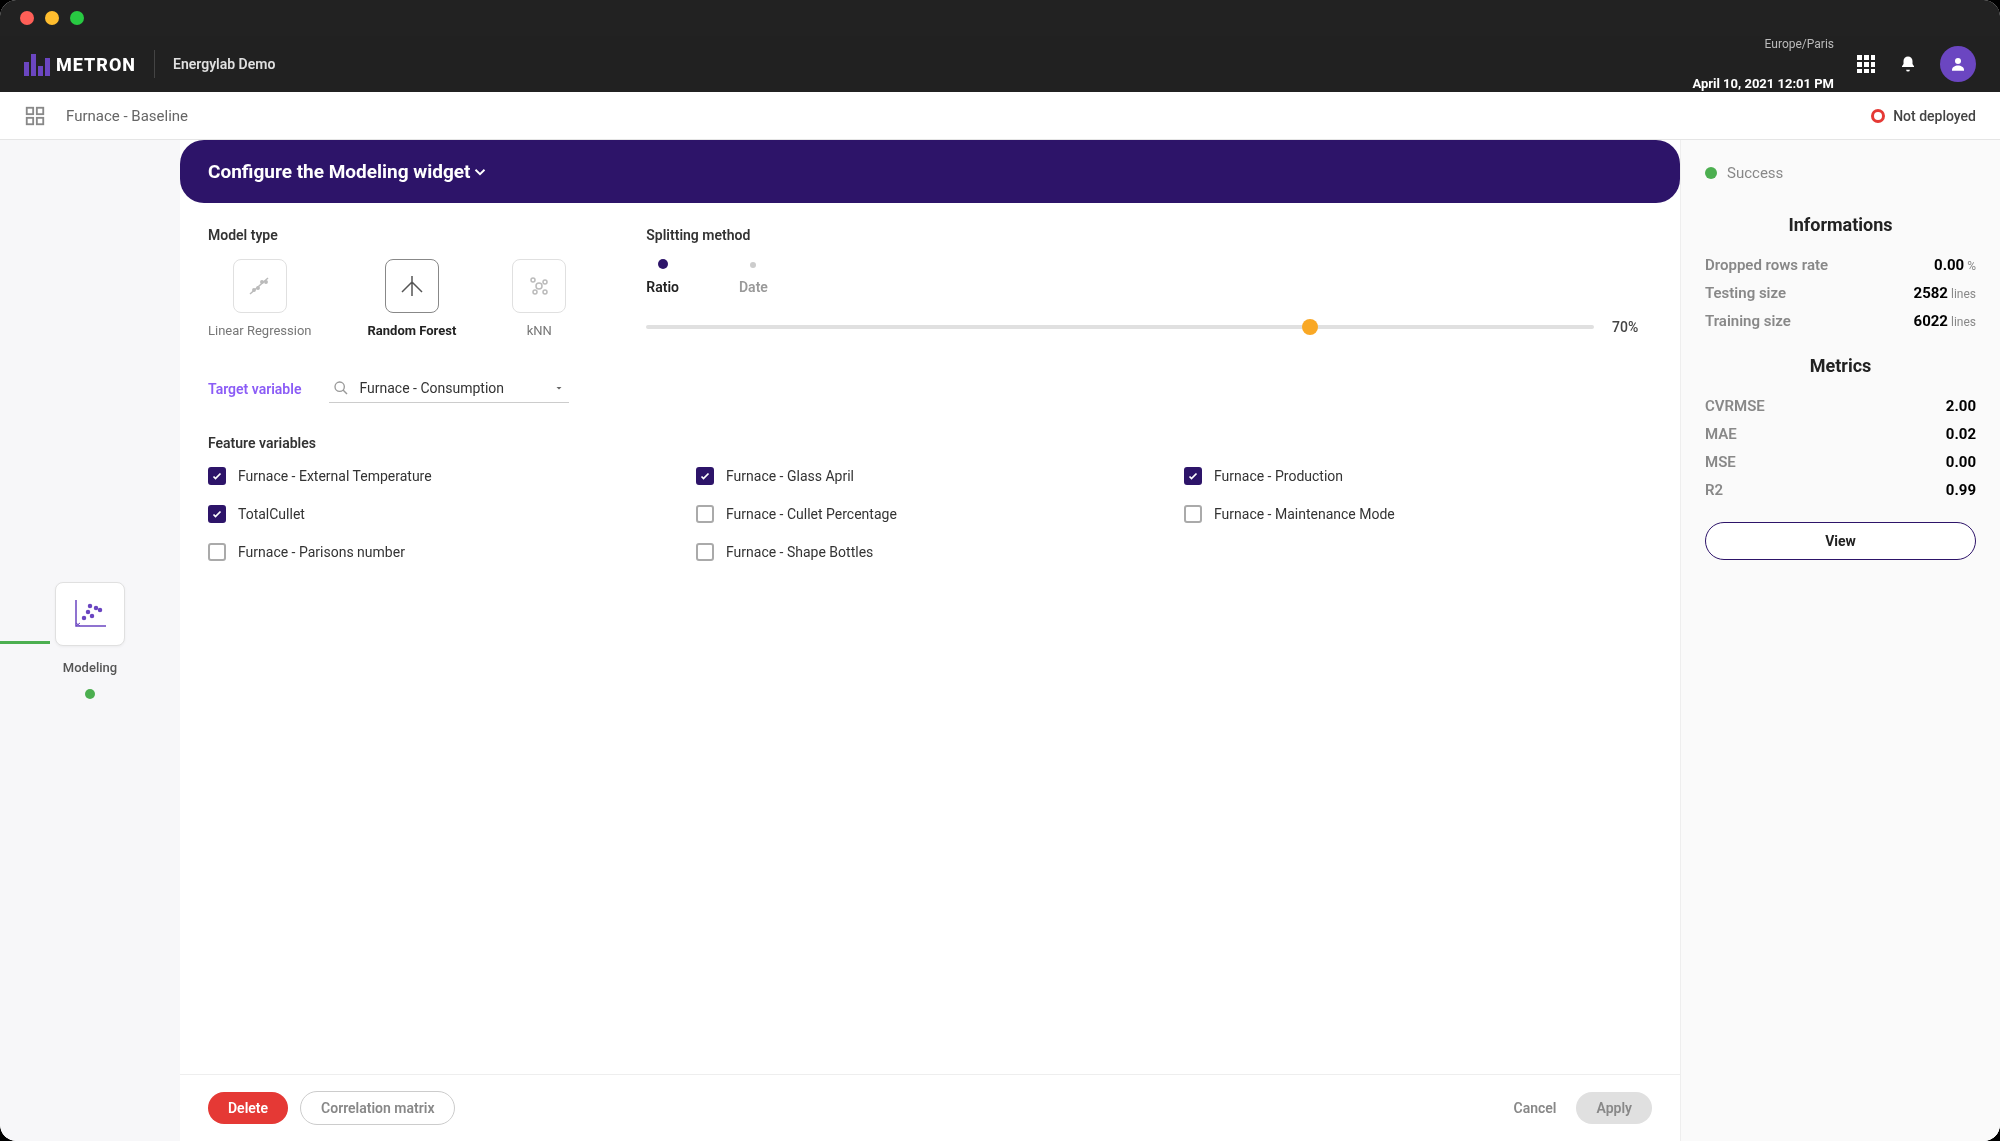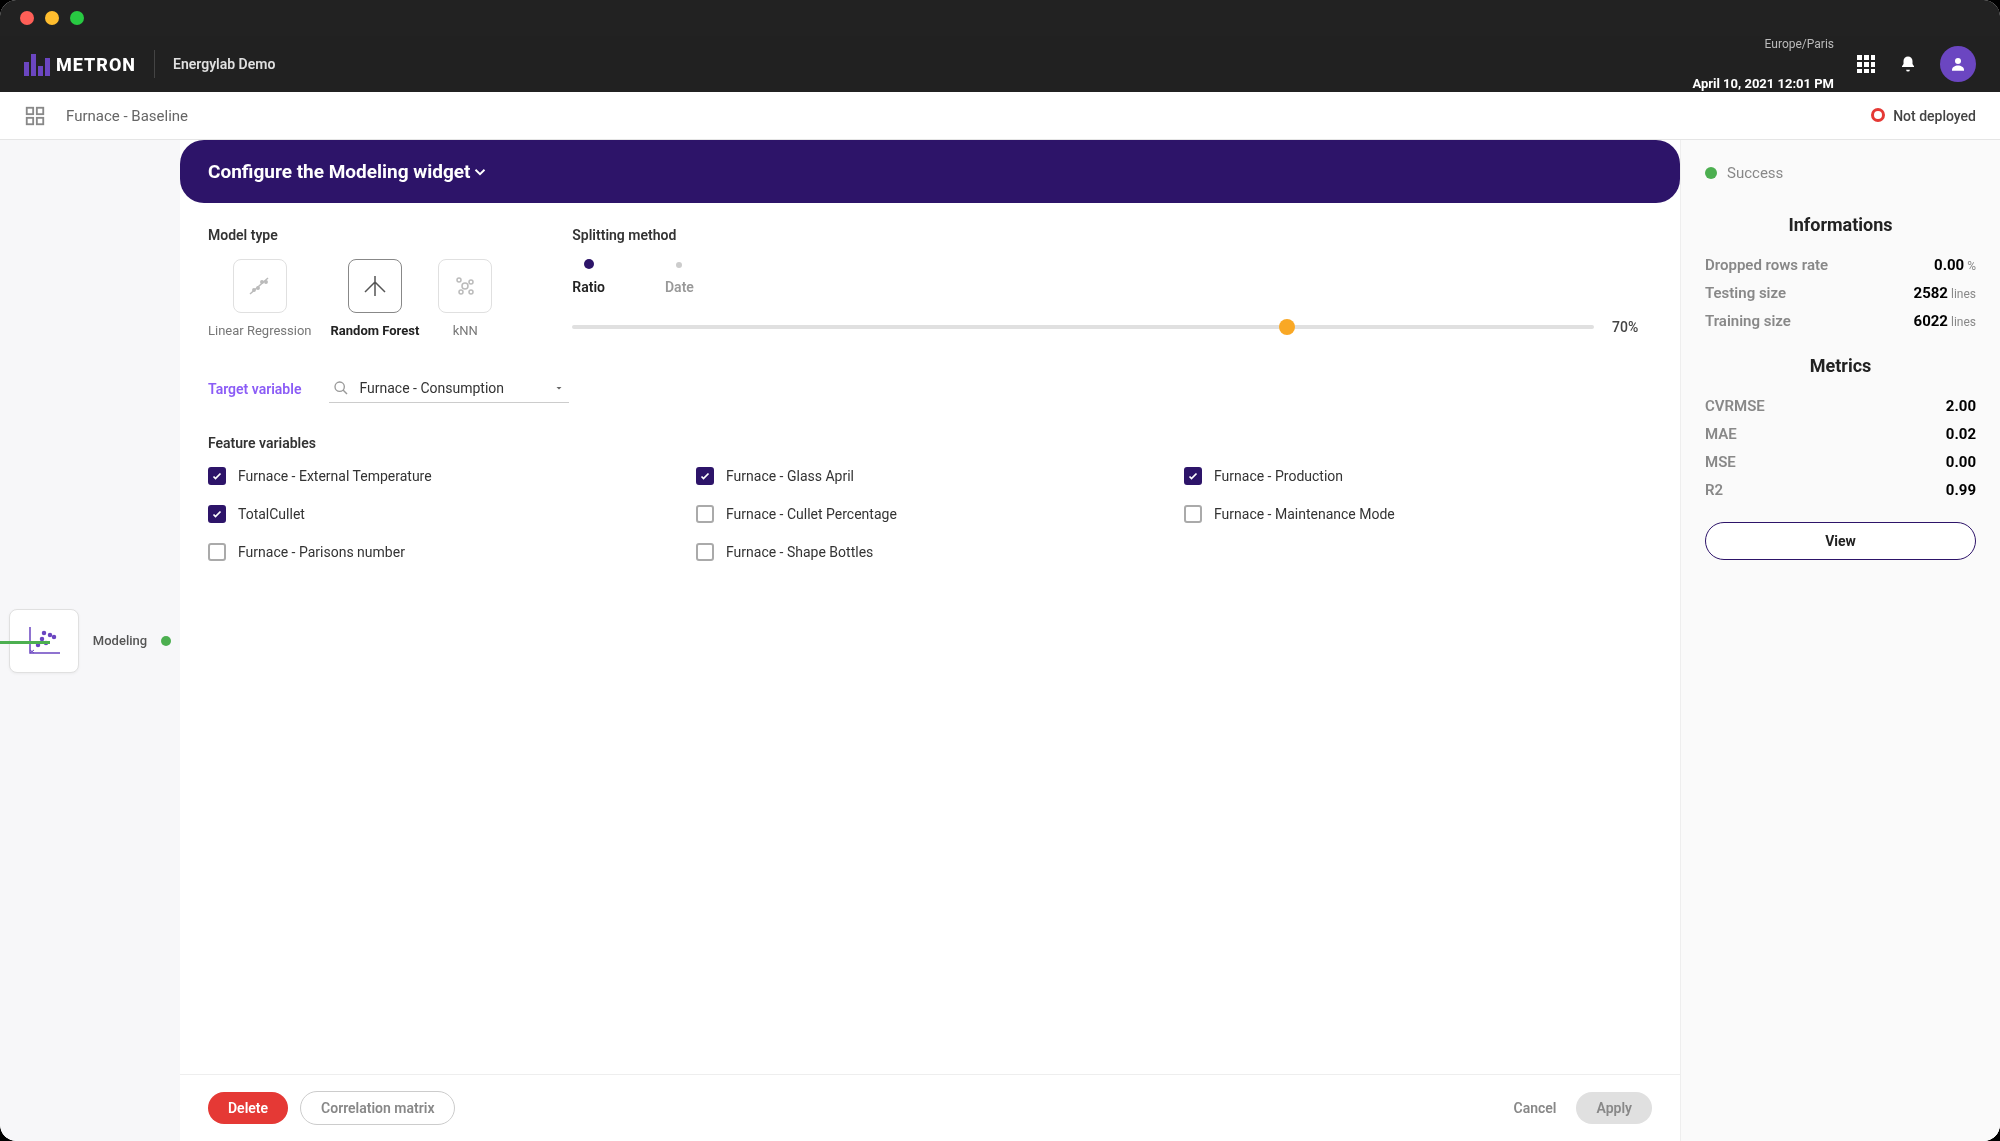--- a/index.html
+++ b/index.html
@@ -23,41 +23,41 @@
     .topnav-right { margin-left: auto; display: flex; align-items: center; gap: 22px; }
     .datetime { text-align: right; font-size: 12px; color: #bbb; }
     .datetime .date { font-weight: 700; color: #fff; font-size: 13px; margin-top: 25px; }
     .nav-icon { color: #fff; width: 20px; height: 20px; display: flex; align-items: center; justify-content: center; cursor: pointer; }
     .avatar { width: 36px; height: 36px; border-radius: 50%; background: #6b46c1; display: flex; align-items: center; justify-content: center; color: #fff; cursor: pointer; }
     
     
     .secondbar { height: 48px; border-bottom: 1px solid #e5e5e5; display: flex; align-items: center; padding: 0 24px; }
     .secondbar-icon { width: 22px; height: 22px; margin-right: 20px; color: #888; }
     .breadcrumb { color: #666; font-size: 15px; }
-    .deploy-status { margin-left: auto; display: flex; gap: 8px; font-size: 14px; color: #444; font-weight: 500; }
+    .deploy-status { margin-left: auto; display: flex; align-items: center; gap: 8px; font-size: 14px; color: #444; font-weight: 500; }
     .status-ring { width: 14px; height: 14px; border: 3px solid #e53935; border-radius: 50%; }
     
     
     .content { flex: 1; display: flex; background: #f7f7f9; overflow: hidden; }
     .left-rail { width: 180px; position: relative; display: flex; align-items: center; justify-content: center; }
     .rail-line { position: absolute; left: 0; top: 50%; width: 50px; height: 3px; background: #4caf50; }
-    .node { display: flex; flex-direction: row; align-items: center; gap: 14px; }
+    .node { display: flex; flex-direction: column; align-items: center; gap: 14px; }
     .node-box { width: 70px; height: 64px; background: #fff; border: 1px solid #e0e0e0; border-radius: 8px; display: flex; align-items: center; justify-content: center; color: #6b46c1; box-shadow: 0 1px 3px rgba(0,0,0,0.05); }
     .node-label { font-size: 13px; color: #555; font-weight: 500; }
     .node-dot { width: 10px; height: 10px; background: #4caf50; border-radius: 50%; }
     
     .main { flex: 1; display: flex; flex-direction: column; background: #fff; }
     .config-header { background: #2d1469; color: #fff; padding: 20px 28px; display: flex; align-items: center; justify-content: flex-start; border-radius: 24px; }
     .config-title { font-size: 19px; font-weight: 700; }
     
     .config-body { flex: 1; padding: 24px 28px; overflow-y: auto; }
     .section-label { font-size: 14px; font-weight: 600; color: #333; margin-bottom: 16px; }
     
     .top-row { display: flex; gap: 80px; margin-bottom: 36px; }
-    .model-types { display: flex; gap: 19px; }
+    .model-types { display: flex; gap: 56px; }
     .model-type { display: flex; flex-direction: column; align-items: center; gap: 10px; cursor: pointer; }
     .model-type-box { width: 54px; height: 54px; border: 1.5px solid #e0e0e0; border-radius: 8px; display: flex; align-items: center; justify-content: center; color: #bbb; }
     .model-type.active .model-type-box { border-color: #888; color: #555; }
     .model-type-label { font-size: 13px; color: #777; }
     .model-type.active .model-type-label { color: #222; font-weight: 700; }
     
     .splitting { flex: 1; }
     .split-tabs { display: flex; gap: 60px; margin-bottom: 24px; position: relative; }
     .split-tab { font-size: 14px; color: #999; cursor: pointer; padding-top: 20px; position: relative; font-weight: 600; }
     .split-tab.active { color: #222; }

